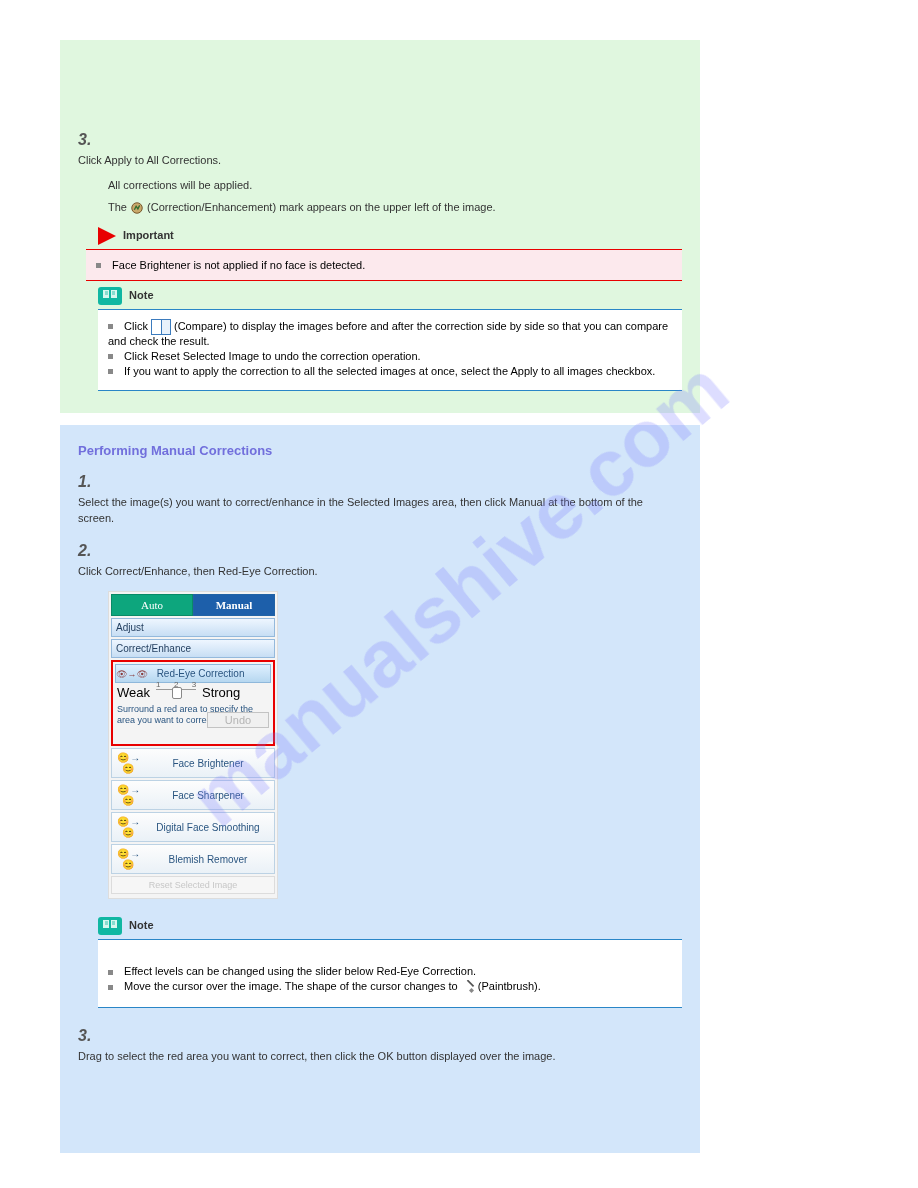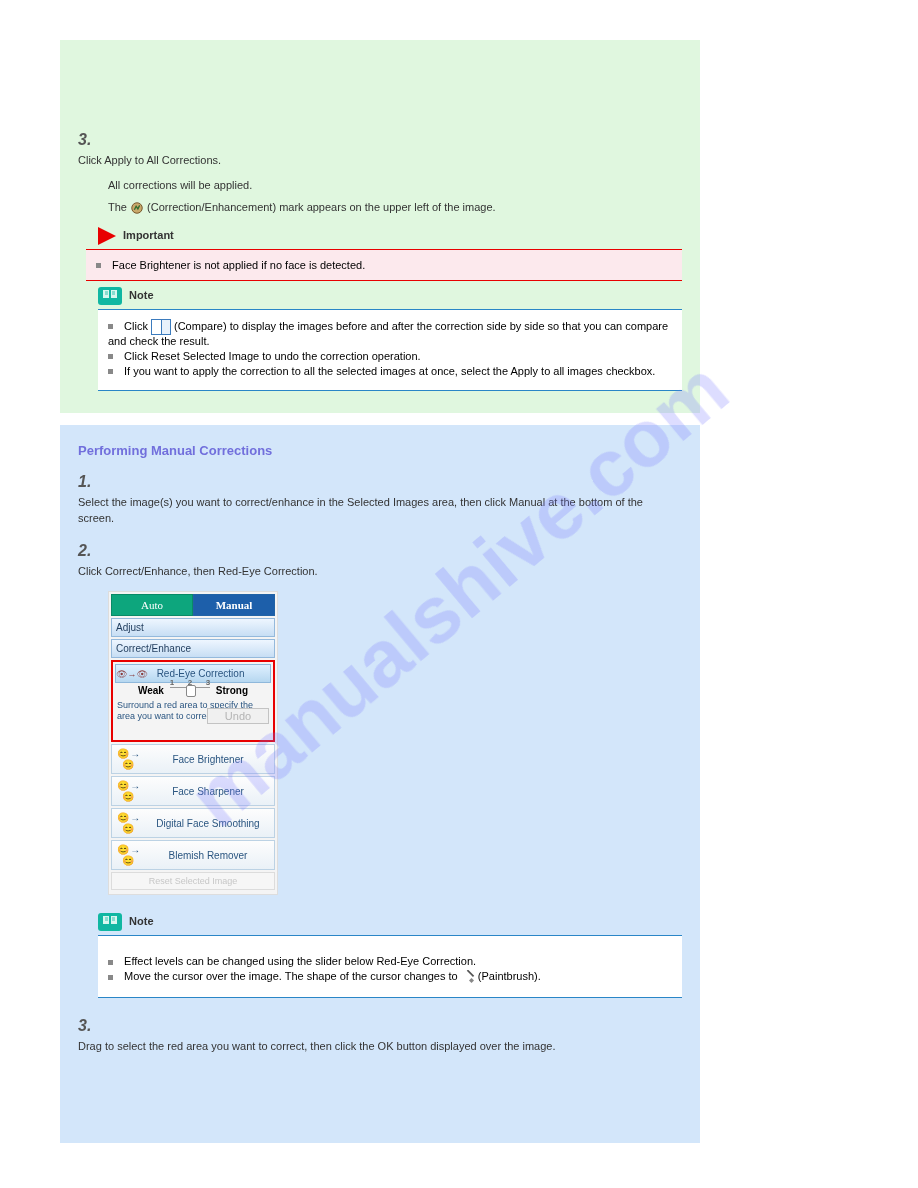--- a/index.html
+++ b/index.html
@@ -62,21 +62,21 @@
     border-top: 1px solid #2a86c7;
     border-bottom: 1px solid #2a86c7;
     margin: 4px 0;
     padding: 6px 10px 10px 10px;
   }
   .callout-note2 {
     background: #fff;
     border-top: 1px solid #2a86c7;
     border-bottom: 1px solid #2a86c7;
     margin: 4px 0;
-    padding: 16px 10px 10px 10px;
+    padding: 22px 10px 10px 10px;
   }
   .bullet-row { margin: 3px 0; }
   .bullet-sq {
     display: inline-block;
     width: 5px; height: 5px;
     background: #888;
     margin-right: 8px;
     vertical-align: middle;
   }
   .compare-icon {
@@ -140,25 +140,24 @@
   .ui-eyeicons {
     display: inline-block;
     vertical-align: middle;
     font-size: 9px;
     color: #8a3a3a;
     margin-right: 6px;
   }
   .ui-slider-row {
     display: flex;
     align-items: center;
-    justify-content: center;
+    justify-content: flex-start;
     gap: 4px;
-    font-size: 10px;
+    font-size: 13px;
     padding: 2px 2px;
-    font-weight: bold;
   }
   .ui-slider {
     display: inline-block;
     width: 40px;
     height: 6px;
     position: relative;
     border-top: 1px solid #999;
     margin: 0 2px;
   }
   .ui-slider::before {

